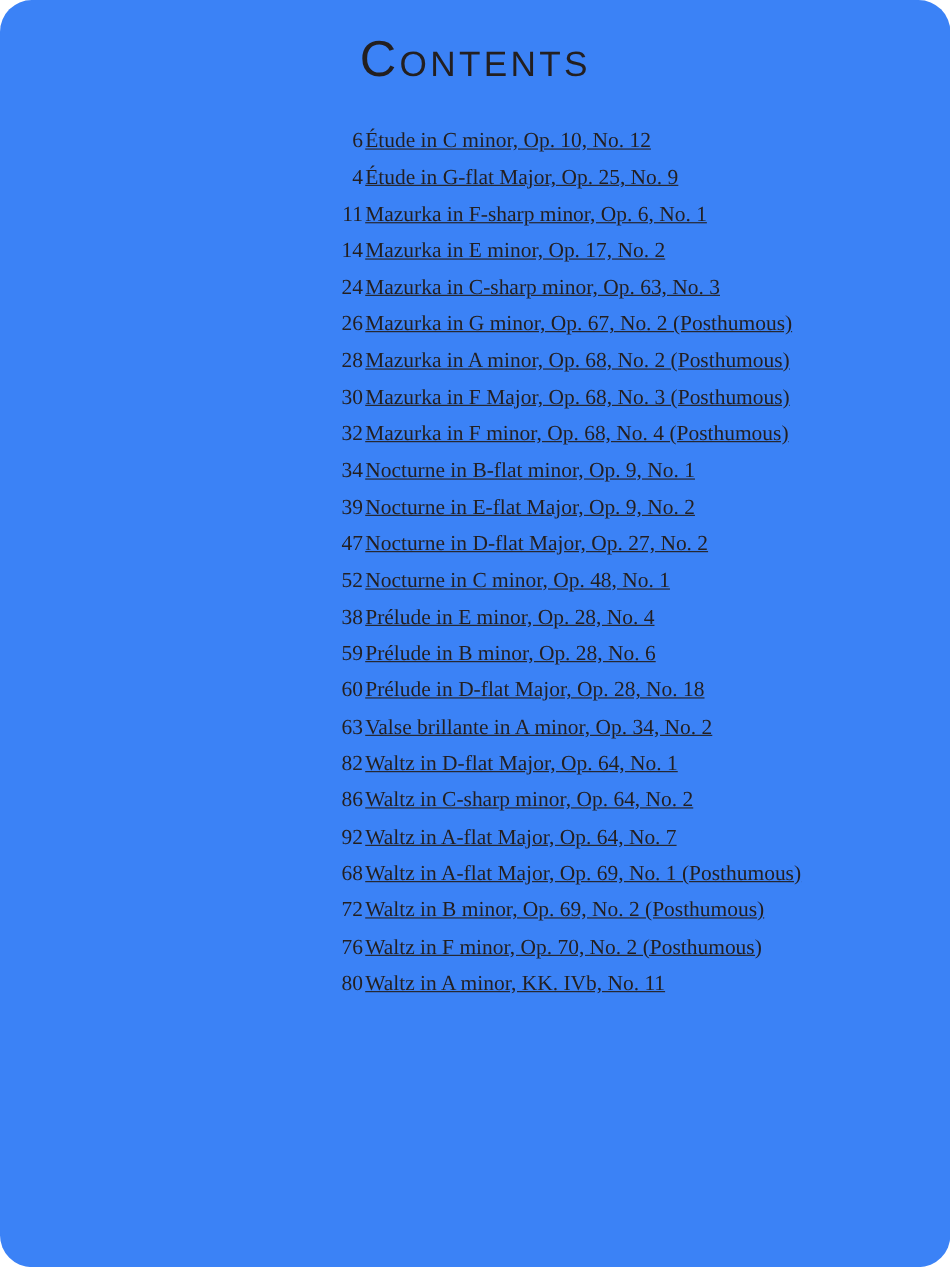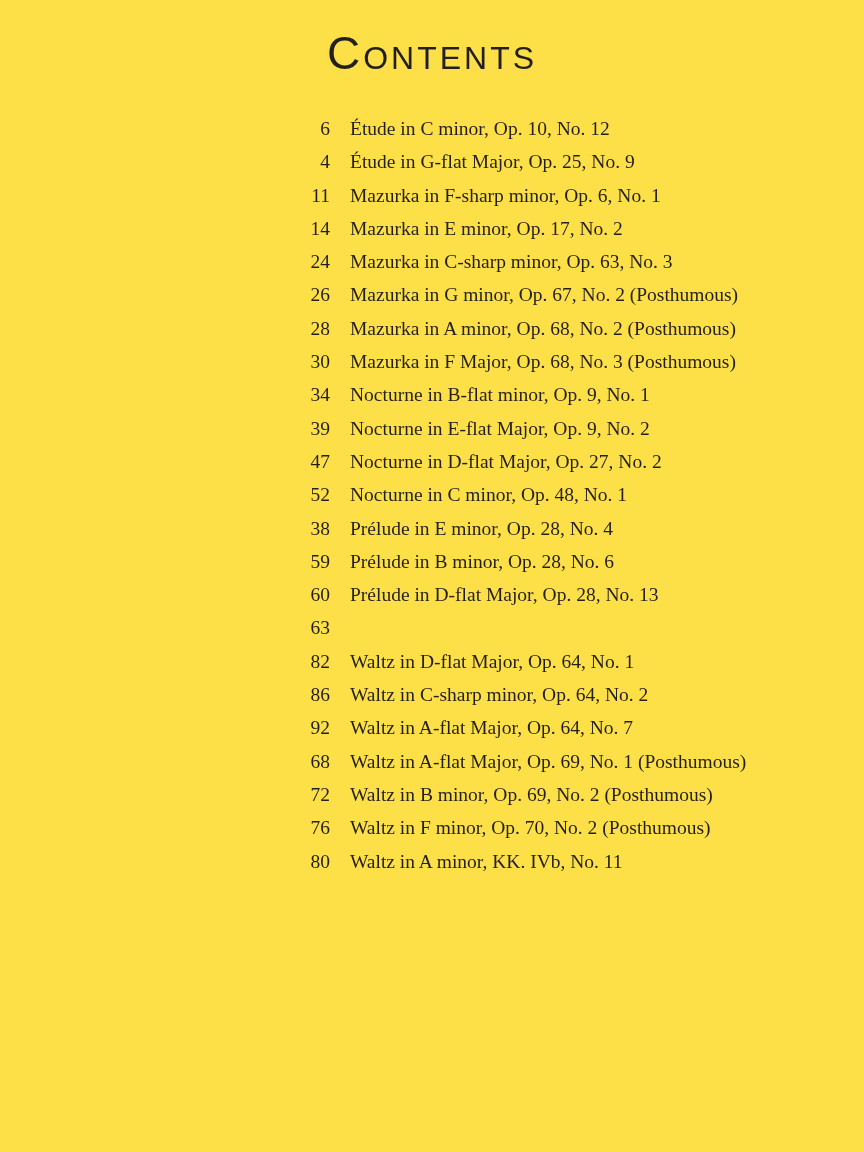--- a/index.html
+++ b/index.html
@@ -11,21 +11,22 @@
     width: 864px;
     height: 1152px;
     position: relative;
     color: #231f20;
     font-family: "Liberation Serif", serif;
     overflow: hidden;
   }
   .page {
     position: absolute;
     inset: 0;
-    background: #fde047;
+    background: #3b82f6;
+    border-radius: 29px;
   }
   .title {
     position: absolute;
     top: 30px;
     left: 0;
     width: 864px;
     text-align: center;
     font-family: "Liberation Sans", sans-serif;
     font-weight: 400;
     color: #231f20;
@@ -52,21 +53,22 @@
     line-height: 33.3px;
     font-size: 19.5px;
     white-space: nowrap;
   }
   .num {
     width: 38px;
     text-align: right;
     flex: 0 0 38px;
   }
   .ttl {
-    margin-left: 20px;
+    margin-left: 2px;
+    text-decoration: underline;
   }
 </style>
 </head>
 <body>
 
 <div class="page">
 
   <div class="title">
     <span class="big">C</span><span class="small">ONTENTS</span>
   </div>
@@ -99,20 +101,24 @@
     </div>
     <div class="row">
       <span class="num">28</span>
       <span class="ttl">Mazurka in A minor, Op. 68, No. 2 (Posthumous)</span>
     </div>
     <div class="row">
       <span class="num">30</span>
       <span class="ttl">Mazurka in F Major, Op. 68, No. 3 (Posthumous)</span>
     </div>
     <div class="row">
+      <span class="num">32</span>
+      <span class="ttl">Mazurka in F minor, Op. 68, No. 4 (Posthumous)</span>
+    </div>
+    <div class="row">
       <span class="num">34</span>
       <span class="ttl">Nocturne in B-flat minor, Op. 9, No. 1</span>
     </div>
     <div class="row">
       <span class="num">39</span>
       <span class="ttl">Nocturne in E-flat Major, Op. 9, No. 2</span>
     </div>
     <div class="row">
       <span class="num">47</span>
       <span class="ttl">Nocturne in D-flat Major, Op. 27, No. 2</span>
@@ -124,24 +130,25 @@
     <div class="row">
       <span class="num">38</span>
       <span class="ttl">Prélude in E minor, Op. 28, No. 4</span>
     </div>
     <div class="row">
       <span class="num">59</span>
       <span class="ttl">Prélude in B minor, Op. 28, No. 6</span>
     </div>
     <div class="row">
       <span class="num">60</span>
-      <span class="ttl">Prélude in D-flat Major, Op. 28, No. 13</span>
+      <span class="ttl">Prélude in D-flat Major, Op. 28, No. 18</span>
     </div>
     <div class="row">
       <span class="num">63</span>
+      <span class="ttl">Valse brillante in A minor, Op. 34, No. 2</span>
     </div>
     <div class="row">
       <span class="num">82</span>
       <span class="ttl">Waltz in D-flat Major, Op. 64, No. 1</span>
     </div>
     <div class="row">
       <span class="num">86</span>
       <span class="ttl">Waltz in C-sharp minor, Op. 64, No. 2</span>
     </div>
     <div class="row">

